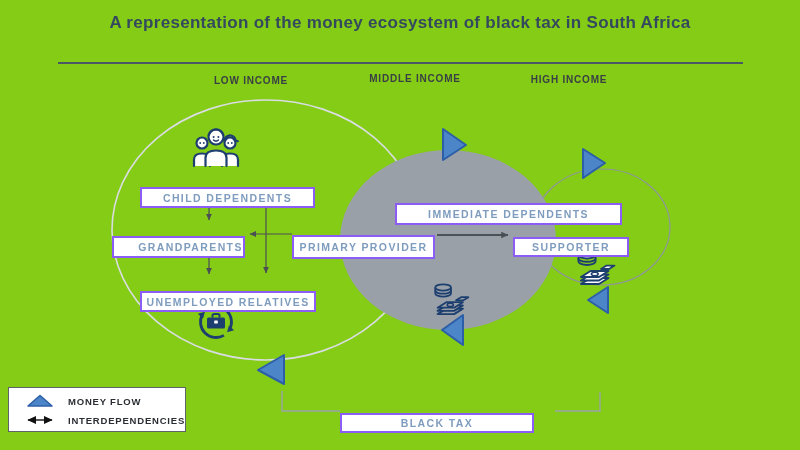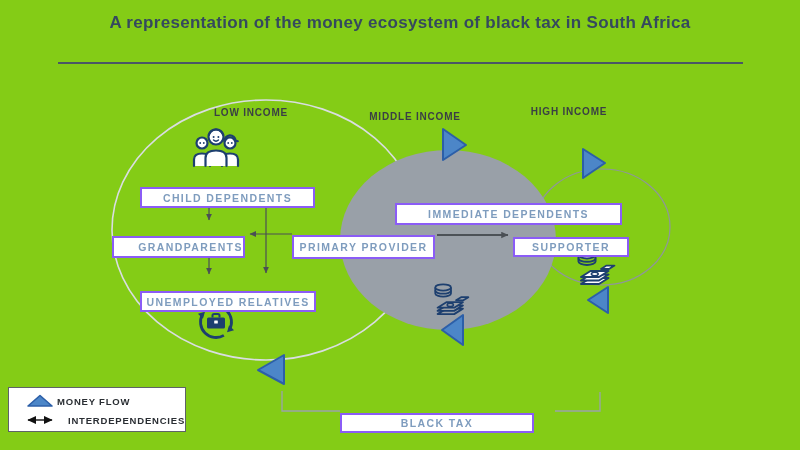--- a/index.html
+++ b/index.html
@@ -2,40 +2,40 @@
 <html><head>
 <meta charset="utf-8">
 <style>
   html,body{margin:0;padding:0;background:#fff;}
   .page{position:relative;width:800px;height:450px;background:#84cc16;overflow:hidden;
         font-family:"Liberation Sans", sans-serif;}
   .abs{position:absolute;}
   .page-title{left:0;top:13px;width:800px;text-align:center;font-size:17px;font-weight:600;
               letter-spacing:.3px;color:#35495e;}
   .title-rule{left:58px;top:62px;width:685px;height:2px;background:#4a5765;}
-  .col-label{font-size:10px;font-weight:600;letter-spacing:.8px;color:#3a3f45;text-align:center;width:160px;margin-top:32px;}
+  .col-label{font-size:10px;font-weight:600;letter-spacing:.8px;color:#3a3f45;text-align:center;width:160px;}
   .node-box{background:#ffffff;border:2px solid #8b5cf6;color:#7e9cbe;font-size:10.5px;
             font-weight:600;letter-spacing:1.4px;text-align:center;display:flex;
             align-items:center;justify-content:center;box-sizing:border-box;margin-top:12px;}
   .legend-box{left:8px;top:387px;width:178px;height:45px;border:1.2px solid #5e6367;background:#fff;box-sizing:border-box;}
   .legend-row{position:absolute;left:0;width:178px;height:16px;display:flex;align-items:center;}
   .legend-label{font-size:9.5px;font-weight:600;letter-spacing:.8px;color:#2a2e33;}
   svg{display:block;}
   .diagram-svg{left:0;top:0;}
 </style>
 </head>
 <body>
 
 <div class="page">
 
   <div class="abs page-title">A representation of the money ecosystem of black tax in South Africa</div>
   <div class="abs title-rule"></div>
 
   <div class="abs col-label" style="left:171px;top:75px;">LOW INCOME</div>
-  <div class="abs col-label" style="left:335px;top:79px;">MIDDLE INCOME</div>
+  <div class="abs col-label" style="left:335px;top:73px;">MIDDLE INCOME</div>
   <div class="abs col-label" style="left:489px;top:74px;">HIGH INCOME</div>
 
   <svg class="abs diagram-svg" width="800" height="450" viewBox="0 0 800 450">
     <defs>
       <marker id="ah" markerWidth="7" markerHeight="6" refX="5.2" refY="2.5" orient="auto-start-reverse">
         <path d="M0,0 L5.5,2.5 L0,5 Z" fill="#4a4f55"></path>
       </marker>
       <marker id="ahb" markerWidth="8" markerHeight="7" refX="6" refY="3" orient="auto-start-reverse">
         <path d="M0,0 L6.5,3 L0,6 Z" fill="#111"></path>
       </marker>
@@ -123,21 +123,21 @@
   <div class="abs node-box" style="left:292px;top:223px;width:143px;height:24px;">PRIMARY PROVIDER</div>
   <div class="abs node-box" style="left:395px;top:191px;width:227px;height:22px;">IMMEDIATE DEPENDENTS</div>
   <div class="abs node-box" style="left:513px;top:225px;width:116px;height:20px;">SUPPORTER</div>
   <div class="abs node-box" style="left:340px;top:401px;width:194px;height:20px;">BLACK TAX</div>
 
   <div class="abs legend-box">
     <div class="legend-row" style="top:5px;">
       <svg width="34" height="14" style="margin-left:14px;">
         <polygon points="17,1.5 29,12 5,12" fill="#4c86c8" stroke="#2c5fa8" stroke-width="1.6" stroke-linejoin="round"></polygon>
       </svg>
-      <span class="legend-label" style="margin-left:0;">MONEY FLOW</span>
+      <span class="legend-label" style="margin-left:11px;">MONEY FLOW</span>
     </div>
     <div class="legend-row" style="top:24px;">
       <svg width="34" height="10" style="margin-left:14px;">
         <line x1="5" y1="5" x2="29" y2="5" stroke="#111" stroke-width="1.4" marker-start="url(#ahb)" marker-end="url(#ahb)"></line>
       </svg>
       <span class="legend-label" style="margin-left:11px;">INTERDEPENDENCIES</span>
     </div>
   </div>
 
 </div>

